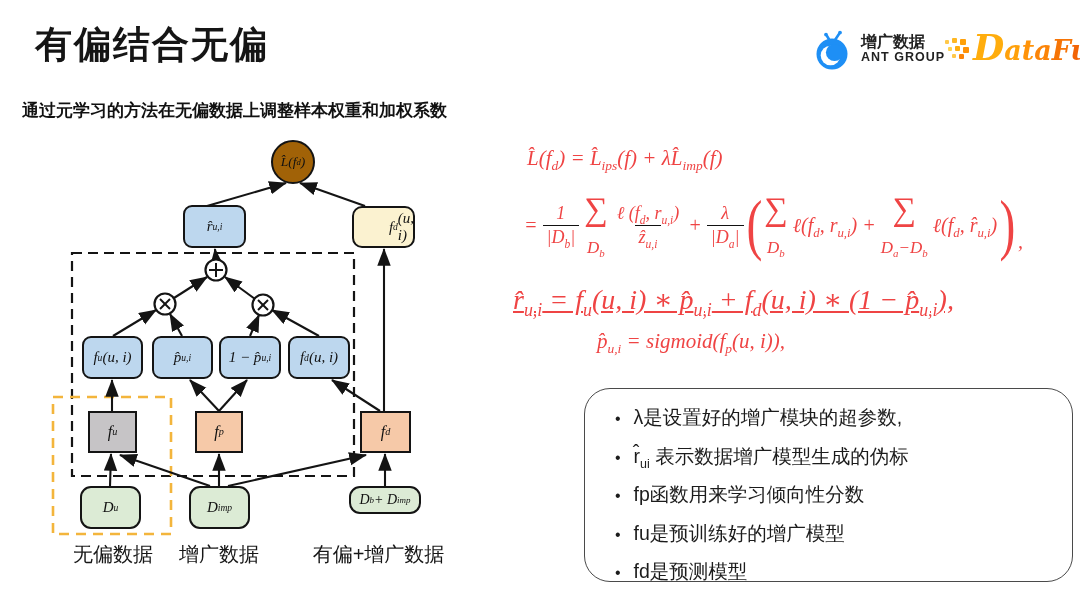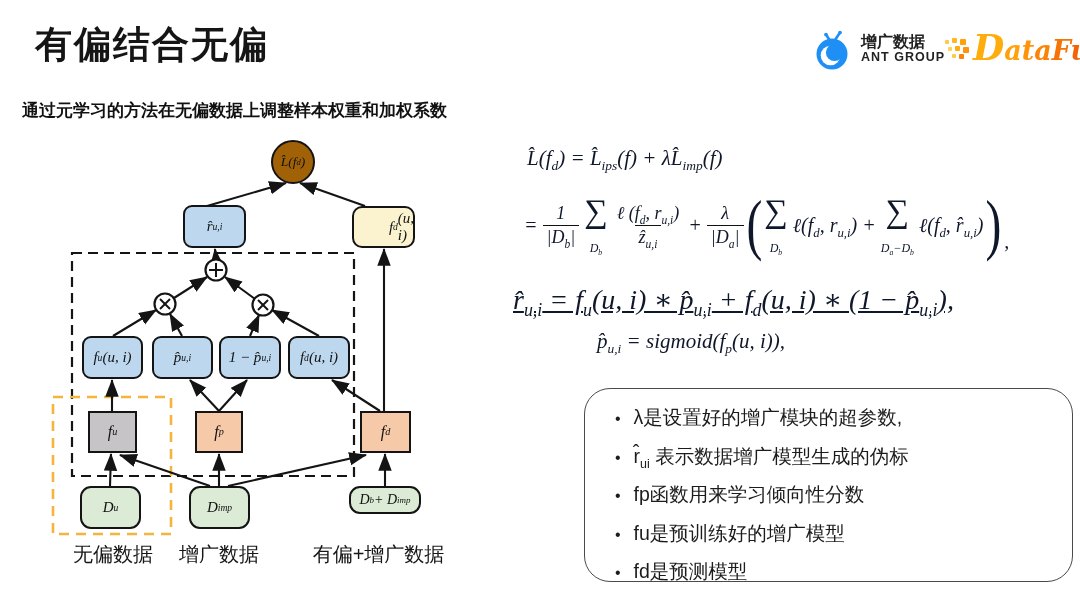--- a/index.html
+++ b/index.html
@@ -30,31 +30,31 @@
   .salmon{background:#F6C9A8;}
   .graybox{background:#C6C4C6;}
   .green{background:#DCEBD5;border-radius:11px;}
   .loss-circle{position:absolute;z-index:2;width:44px;height:44px;border:2.5px solid #141414;border-radius:50%;
         background:#a16207;display:flex;align-items:center;justify-content:center;box-sizing:border-box;
         font-family:"Liberation Serif","DejaVu Serif",serif;font-style:italic;font-size:13.5px;}
   .dlabel{position:absolute;z-index:2;font-size:20px;color:#161616;text-align:center;}
   sub{font-size:0.64em;line-height:0;}
 
   
-  .math{position:absolute;font-family:"Liberation Serif","DejaVu Serif",serif;font-style:italic;color:#0f172a;}
+  .math{position:absolute;font-family:"Liberation Serif","DejaVu Serif",serif;font-style:italic;color:#ef4444;}
   .eq1{left:527px;top:146px;font-size:21px;}
   .eq2{left:524px;top:177px;display:flex;align-items:center;gap:5px;font-size:20px;height:96px;}
   .eq3{left:513px;top:283px;font-size:28px;text-decoration:underline;}
   .eq4{left:597px;top:329px;font-size:21px;}
   .frac{display:inline-flex;flex-direction:column;align-items:center;font-size:18px;line-height:1.15;}
   .frac .num{padding:0 4px 1px;}
   .frac .den{border-top:1.6px solid #111;padding:1px 4px 0;}
   .sum{display:inline-flex;flex-direction:column;align-items:center;line-height:1;}
   .sigma{font-style:normal;font-size:33px;line-height:0.95;}
-  .ssub{font-size:12px;margin-top:14px;text-align:center;}
+  .ssub{font-size:17px;margin-top:14px;text-align:center;}
   .bigparen{font-size:68px;font-style:normal;font-weight:400;line-height:0.85;transform:scaleX(0.7);margin:0 -6px;}
   .comma{align-self:flex-end;margin-bottom:20px;}
 
   
   .notes{position:absolute;left:584px;top:388px;width:489px;height:194px;box-sizing:border-box;
          border:1.5px solid #4a4a4a;border-radius:26px;padding:15px 8px 0 30px;overflow:hidden;z-index:2;}
   .notes ul{list-style:none;margin:0;padding:0;}
   .notes li{display:flex;align-items:baseline;gap:13px;margin-bottom:11.5px;font-size:19.5px;color:#1c1c1c;white-space:nowrap;}
   .notes .dot{font-size:16px;}
 </style>

